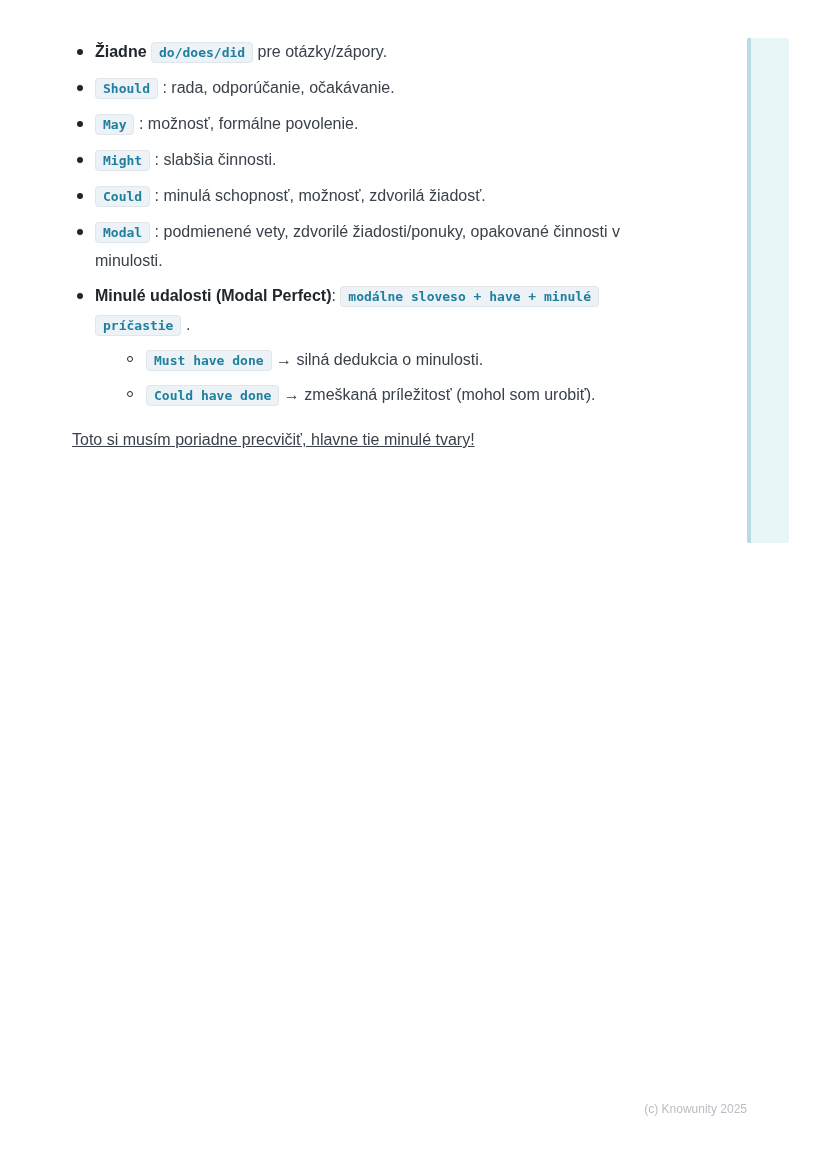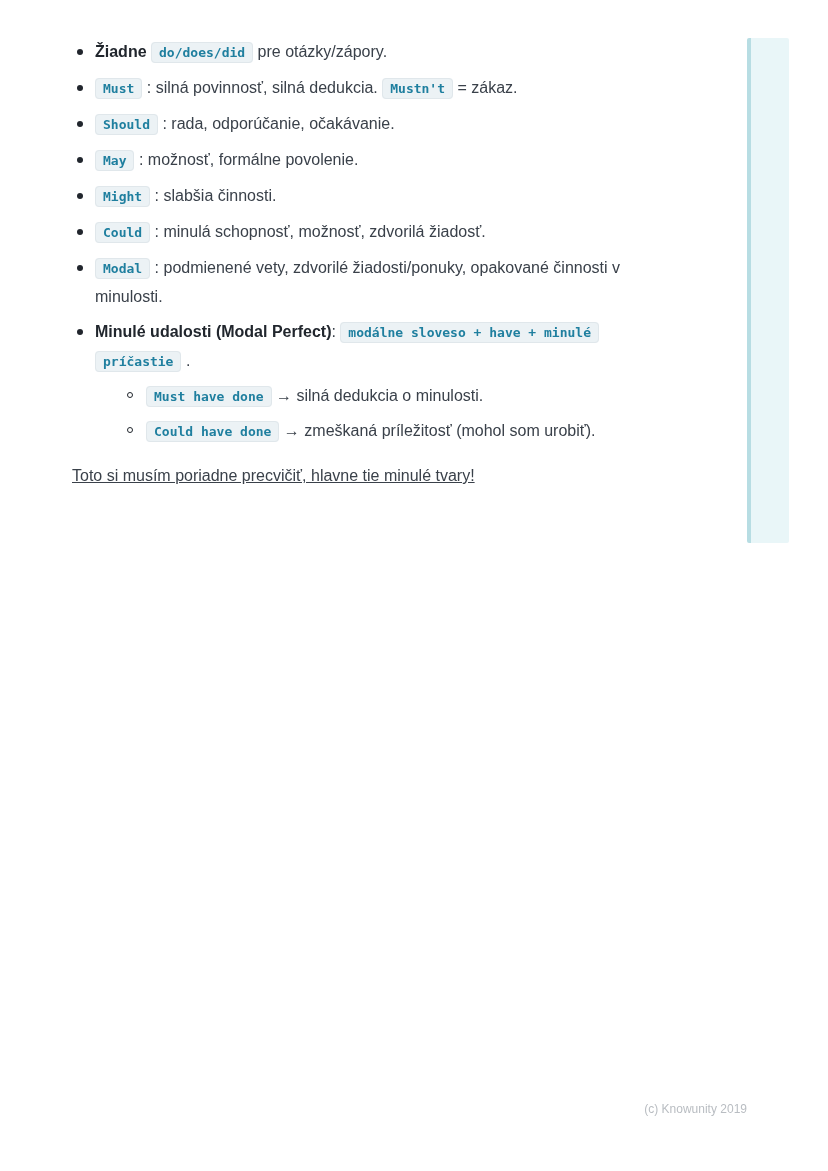--- a/index.html
+++ b/index.html
@@ -107,31 +107,30 @@
   }
 </style>
 </head>
 <body>
 
 <div class="page">
 
   <div class="content">
     <ul class="main-list">
         <li><span class="bullet-dot"></span><strong>Žiadne </strong><code class="chip">do/does/did</code><span> pre otázky/zápory.</span></li>
-        <li><span class="bullet-dot"></span><code class="chip">Must</code><span> : silná povinnosť, silná dedukcia. </span><code class="chip">Mustn't</code><span> = zákaz.</span></li>
         <li><span class="bullet-dot"></span><code class="chip">Should</code><span> : rada, odporúčanie, očakávanie.</span></li>
         <li><span class="bullet-dot"></span><code class="chip">May</code><span> : možnosť, formálne povolenie.</span></li>
         <li><span class="bullet-dot"></span><code class="chip">Might</code><span> : slabšia činnosti.</span></li>
         <li><span class="bullet-dot"></span><code class="chip">Could</code><span> : minulá schopnosť, možnosť, zdvorilá žiadosť.</span></li>
         <li><span class="bullet-dot"></span><code class="chip">Modal</code><span> : podmienené vety, zdvorilé žiadosti/ponuky, opakované činnosti v minulosti.</span></li>
         <li><span class="bullet-dot"></span><strong>Minulé udalosti (Modal Perfect)</strong><span>: </span><code class="chip">modálne sloveso + have + minulé príčastie</code><span> .</span><ul class="sub-list">
             <li><span class="circle-dot"></span><code class="chip">Must have done</code><span> → silná dedukcia o minulosti.</span></li>
             <li><span class="circle-dot"></span><code class="chip">Could have done</code><span> → zmeškaná príležitosť (mohol som urobiť).</span></li>
           </ul></li>
       </ul>
     <p class="closing">Toto si musím poriadne precvičiť, hlavne tie minulé tvary!</p>
   </div>
 
   <div class="accent-bar"></div>
 
-  <div class="footer">(c) Knowunity 2019</div>
+  <div class="footer">(c) Knowunity 2025</div>
 
 </div>
 
 </body></html>

